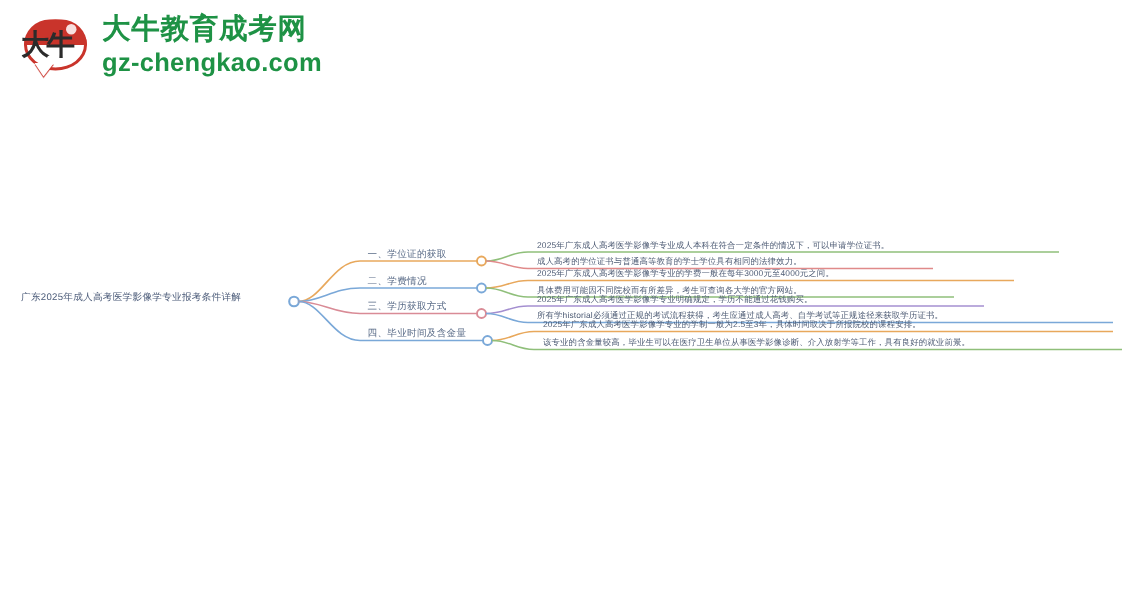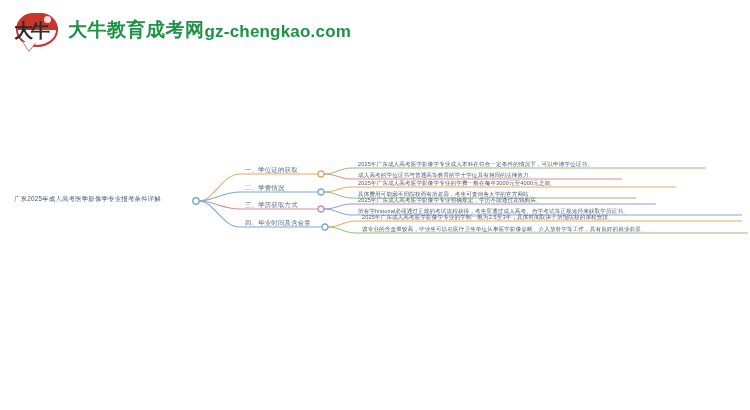--- a/index.html
+++ b/index.html
@@ -85,21 +85,21 @@
     right: 9px;
     top: 7px;
     width: 7px;
     height: 7px;
     border-radius: 50%;
     background: #ffffff;
     opacity: .85;
   }
   #logo-text {
     display: flex;
-    flex-direction: row;
+    flex-direction: column;
     justify-content: center;
   }
   #site-name {
     font-size: 19px;
     font-weight: bold;
     color: #1e9245;
     letter-spacing: .5px;
     line-height: 1.05;
     white-space: nowrap;
   }

